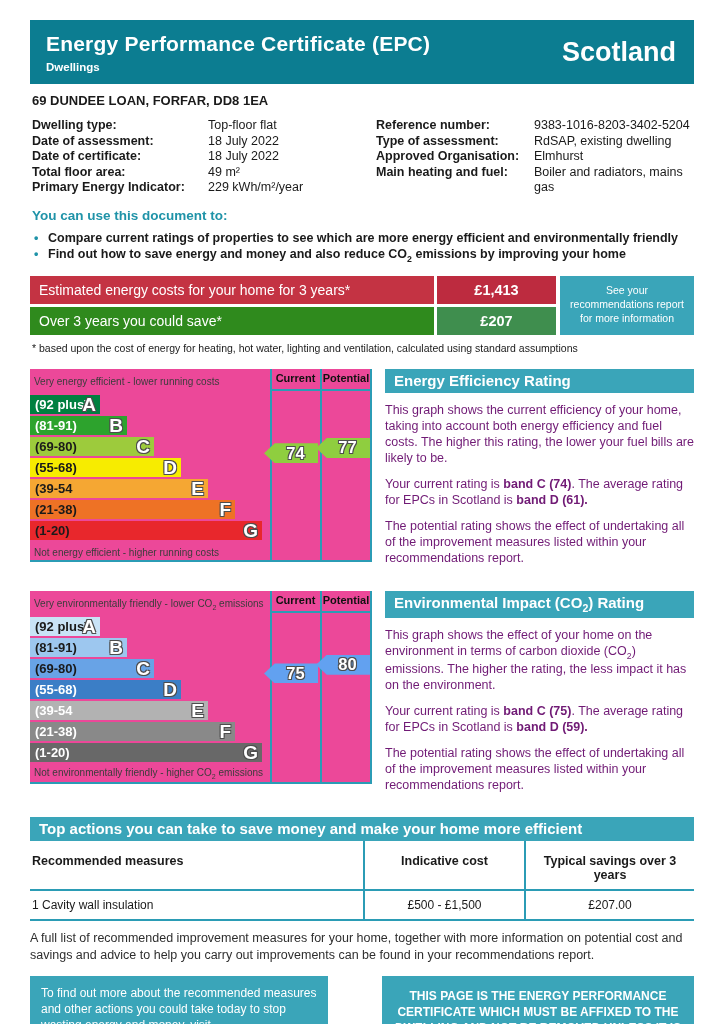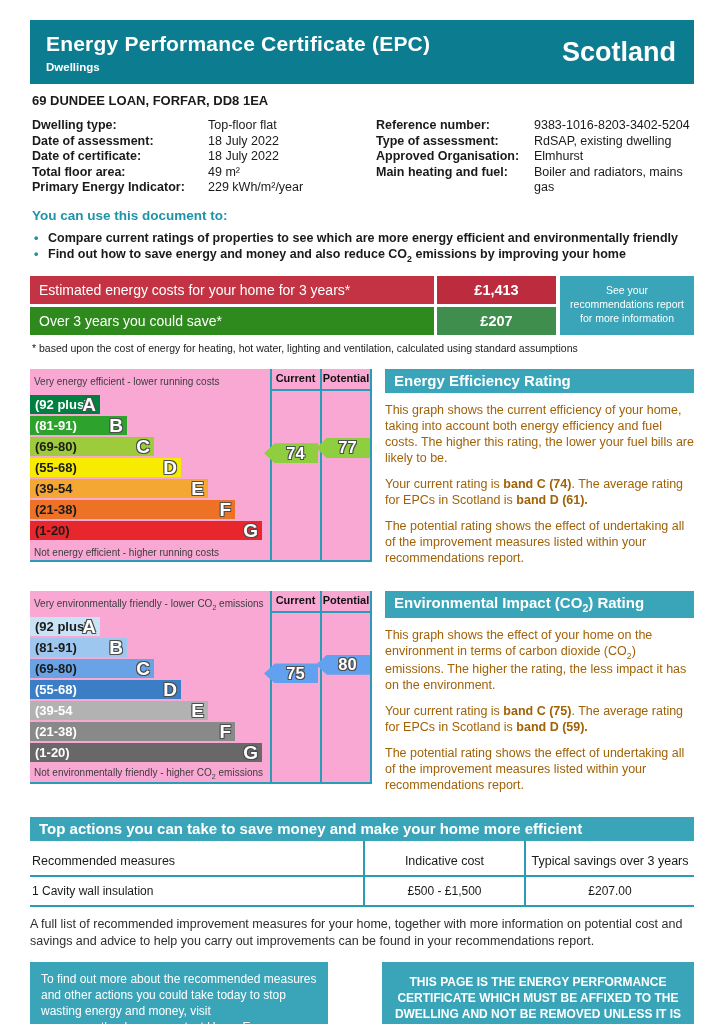--- a/index.html
+++ b/index.html
@@ -33,47 +33,47 @@
   .costs { display:flex; margin-top:10px; }
   .cost-rows { flex:1; display:flex; flex-direction:column; gap:3px; }
   .cost-row { display:flex; height:28px; }
   .cost-label { flex:1; color:#fff; font-weight:normal; font-size:14px; display:flex; align-items:center; padding-left:9px; }
   .cost-value { width:122px; flex:none; border-left:3px solid #fff; color:#fff; font-weight:bold; font-size:14.5px; display:flex; align-items:center; justify-content:center; }
   .see-box { width:134px; flex:none; margin-left:4px; background:var(--teal); color:#fff; font-size:10.5px; line-height:1.32; text-align:center; display:flex; align-items:center; justify-content:center; padding:2px 5px; }
   .cost-footnote { font-size:10.5px; margin:7px 2px 0 2px; color:#1a1a1a; }
 
   
   .rating-row { display:flex; margin-top:15px; }
-  .chart { position:relative; width:342px; height:193px; flex:none; background:#f9a8d4; }
+  .chart { position:relative; width:342px; height:193px; flex:none; background:#ec4899; }
   .chart-top-label, .chart-bottom-label { position:absolute; left:4px; font-size:10px; color:#3c3c3c; }
   .chart-top-label { top:7px; }
   .chart-bottom-label { bottom:4px; }
   .vline { position:absolute; top:0; bottom:0; width:2px; background:var(--line); }
   .hline-bottom { position:absolute; left:0; right:0; bottom:0; height:2px; background:var(--line); }
   .head-underline { position:absolute; top:20px; height:2px; background:var(--line); }
   .col-head { position:absolute; top:3px; font-size:11px; font-weight:bold; text-align:center; color:#111; }
   .band { position:absolute; height:19px; }
   .band-range { position:absolute; left:5px; top:50%; transform:translateY(-50%); font-size:13px; font-weight:bold; white-space:nowrap; }
   .band-letter { position:absolute; right:4px; top:-1px; font-size:19px; font-weight:bold; color:#fff; line-height:21px;
     text-shadow:-1px -1px 0 #4d4d4d,1px -1px 0 #4d4d4d,-1px 1px 0 #4d4d4d,1px 1px 0 #4d4d4d; }
   .arrow { position:absolute; height:20px; display:flex; align-items:center; justify-content:center;
     clip-path:polygon(0% 50%,20% 0%,100% 0%,100% 100%,20% 100%); }
   .arrow span { font-size:16.5px; font-weight:bold; color:#fff; margin-left:9px;
     text-shadow:-1px -1px 0 #4d4d4d,1px -1px 0 #4d4d4d,-1px 1px 0 #4d4d4d,1px 1px 0 #4d4d4d; }
 
   .panel { flex:1; margin-left:13px; }
   .panel-head { background:var(--teal); color:#fff; font-weight:bold; font-size:15px; padding:3px 9px 4px 9px; margin-bottom:9px; }
-  .panel p { font-size:12.5px; line-height:1.28; color:#a16207; margin-bottom:10px; }
+  .panel p { font-size:12.5px; line-height:1.28; color:#701a75; margin-bottom:10px; }
 
   
   .actions-banner { background:var(--teal); color:#fff; font-weight:bold; font-size:15px; padding:3px 9px 4px 9px; margin-top:14px; }
   .tbl { width:664px; }
   .tbl-row { display:grid; grid-template-columns:333px 161px 170px; }
   .tbl-row > div { border-bottom:2px solid var(--line); }
-  .tbl-head > div { padding:13px 2px 7px 2px; font-weight:normal; font-size:12.5px; }
+  .tbl-head > div { padding:13px 2px 7px 2px; font-weight:bold; font-size:12.5px; }
   .tbl-body > div { padding:7px 2px; font-size:12px; }
   .tbl .c2, .tbl .c3 { text-align:center; border-left:2px solid var(--line); }
   .actions-note { font-size:12.5px; line-height:1.3; color:#2e2e2e; margin-top:9px; }
 
   
   .footer { display:flex; justify-content:space-between; margin-top:13px; }
   .footer-left { width:298px; background:var(--teal); color:#fff; font-size:12px; line-height:1.33; padding:10px 11px; }
   .footer-right { width:312px; background:var(--teal); color:#fff; font-size:12px; font-weight:bold; text-align:center; line-height:1.35; padding:12px 12px; height:fit-content; }
   sub { font-size:0.7em; }
 </style>

